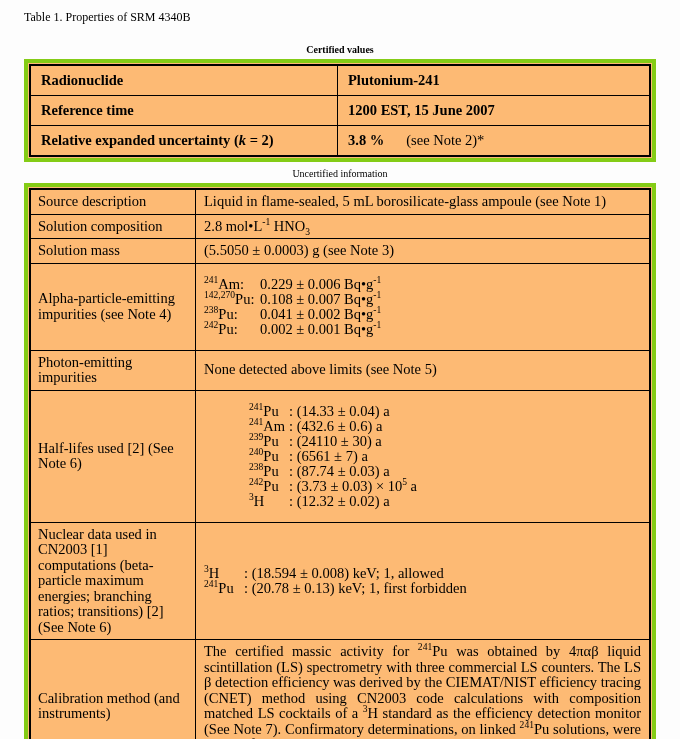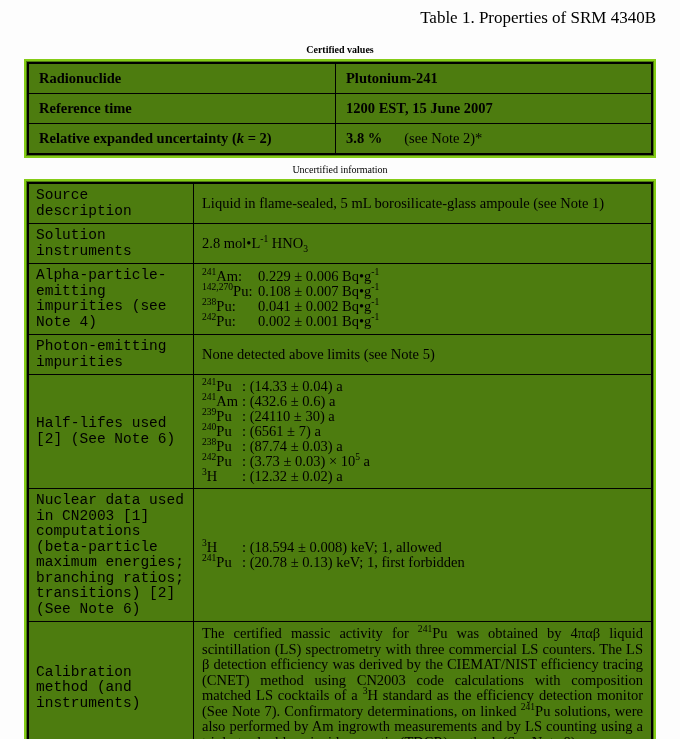--- a/index.html
+++ b/index.html
@@ -3,42 +3,42 @@
 <meta charset="utf-8">
 <style>
   html,body { margin:0; padding:0; background:#ffffff; }
   .page {
     width:680px; height:739px; box-sizing:border-box;
     padding:10px 24px 0 24px;
     background:#fdfdfd; color:#000;
     font-family:"Liberation Serif","DejaVu Serif",serif;
     overflow:hidden;
   }
-  .doc-title { text-align:right; font-size:17px; line-height:15px; }
+  .doc-title { text-align:left; font-size:12px; line-height:15px; }
   .sec-heading { text-align:center; font-size:10px; line-height:15px; }
   .certified-heading { font-weight:bold; margin-top:17px; }
   .uncertified-heading { margin-top:4px; }
 
-  .tbl-wrap { border:2px solid #84cc16; padding:1px; margin-top:2px; background:#4d7c0f; }
+  .tbl-wrap { border:4px solid #84cc16; padding:1px; margin-top:2px; background:#fdba74; }
   table.tbl { width:100%; border-collapse:collapse; border:2px solid #000; table-layout:fixed; }
   .tbl td { border:1px solid #000; vertical-align:middle; font-size:14.5px; color:#000; }
 
   
   .t1 td { font-weight:bold; padding:6px 10px; line-height:17px; }
   .t1 td.lbl { width:286px; }
   .t1 .note { font-weight:normal; margin-left:22px; }
 
   
-  .t2 td.lbl { width:150px; padding:4px 7px; line-height:15.5px;font-family:Liberation Mono, monospace; }
+  .t2 td.lbl { width:150px; padding:4px 7px; line-height:15.5px; }
   .t2 td.val { padding:4px 8px; line-height:15.5px; }
-  .t2 td.val.block { padding:4px 8px; }
+  .t2 td.val.block { padding:13px 8px; }
   .ln { line-height:15px; white-space:nowrap; }
   .iso { display:inline-block; white-space:nowrap; }
   .alpha-ln .iso { width:56px; }
-  .hl-ln .iso  { width:40px; }
+  .hl-ln .iso  { width:40px;margin-left:45px; }
   .nd-ln .iso  { width:40px; }
   .para { text-align:justify; line-height:15.4px; font-size:14px; }
 
   sup { font-size:0.66em; line-height:0; vertical-align:super; }
   sub { font-size:0.66em; line-height:0; vertical-align:sub; }
 </style>
 </head>
 <body>
 
 <div class="page">
@@ -69,22 +69,26 @@
   <div class="sec-heading uncertified-heading">Uncertified information</div>
 
   <div class="tbl-wrap">
     <table class="tbl t2">
       <tbody>
         <tr>
           <td class="lbl">Source description</td>
           <td class="val">Liquid in flame-sealed, 5 mL borosilicate-glass ampoule (see Note 1)</td>
         </tr>
         <tr>
-          <td class="lbl">Solution instruments</td>
+          <td class="lbl">Solution composition</td>
           <td class="val">2.8 mol•L<sup>-1</sup> HNO<sub>3</sub></td>
+        </tr>
+        <tr>
+          <td class="lbl">Solution mass</td>
+          <td class="val">(5.5050 ± 0.0003) g (see Note 3)</td>
         </tr>
         <tr>
           <td class="lbl">Alpha-particle-emitting impurities (see Note 4)</td>
           <td class="val block">
             <div class="ln alpha-ln"><span class="iso"><sup>241</sup>Am:</span><span>0.229 ± 0.006 Bq•g<sup>-1</sup></span></div>
             <div class="ln alpha-ln"><span class="iso"><sup>142,270</sup>Pu:</span><span>0.108 ± 0.007 Bq•g<sup>-1</sup></span></div>
             <div class="ln alpha-ln"><span class="iso"><sup>238</sup>Pu:</span><span>0.041 ± 0.002 Bq•g<sup>-1</sup></span></div>
             <div class="ln alpha-ln"><span class="iso"><sup>242</sup>Pu:</span><span>0.002 ± 0.001 Bq•g<sup>-1</sup></span></div>
           </td>
         </tr>

